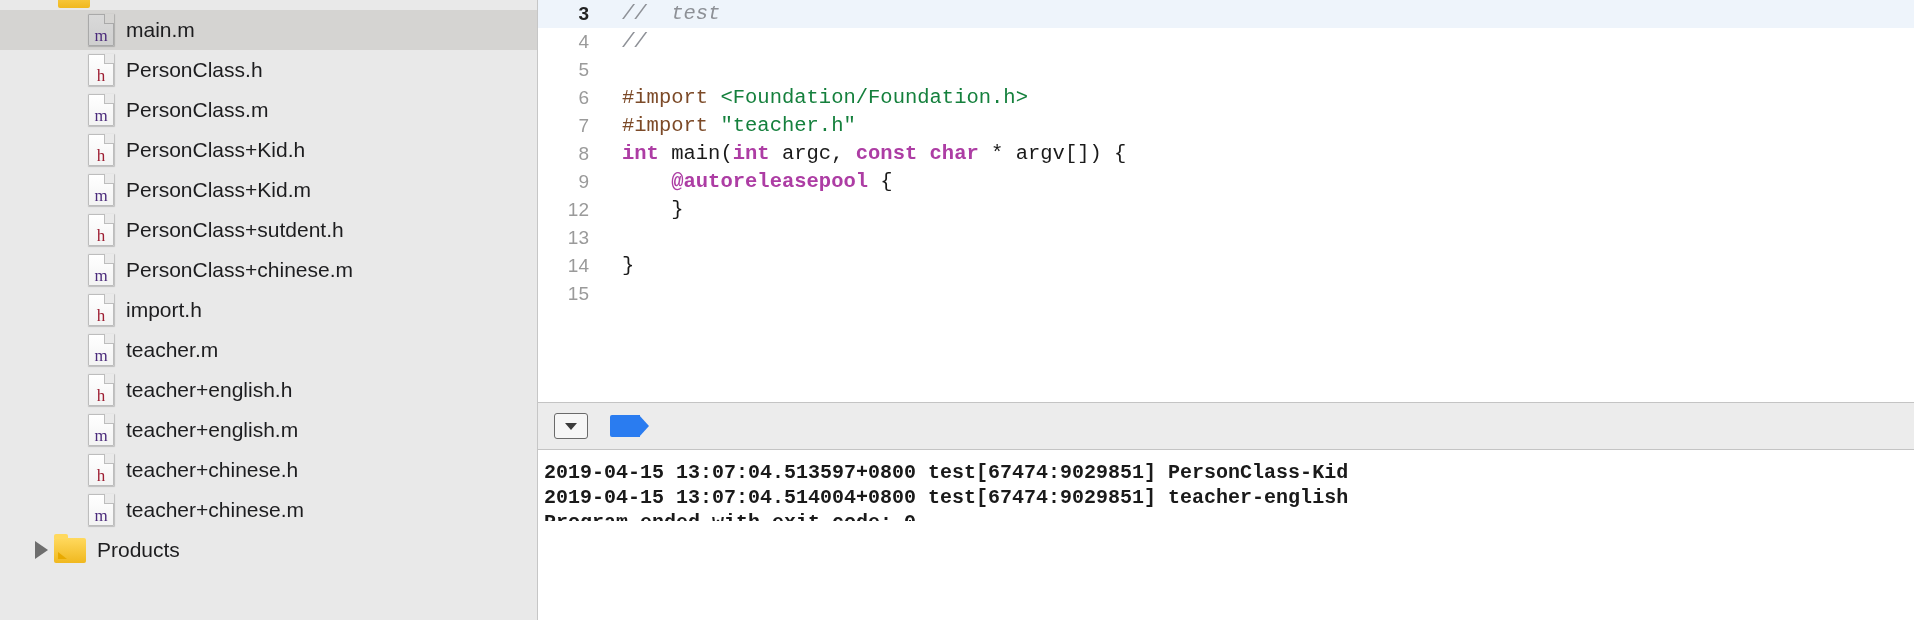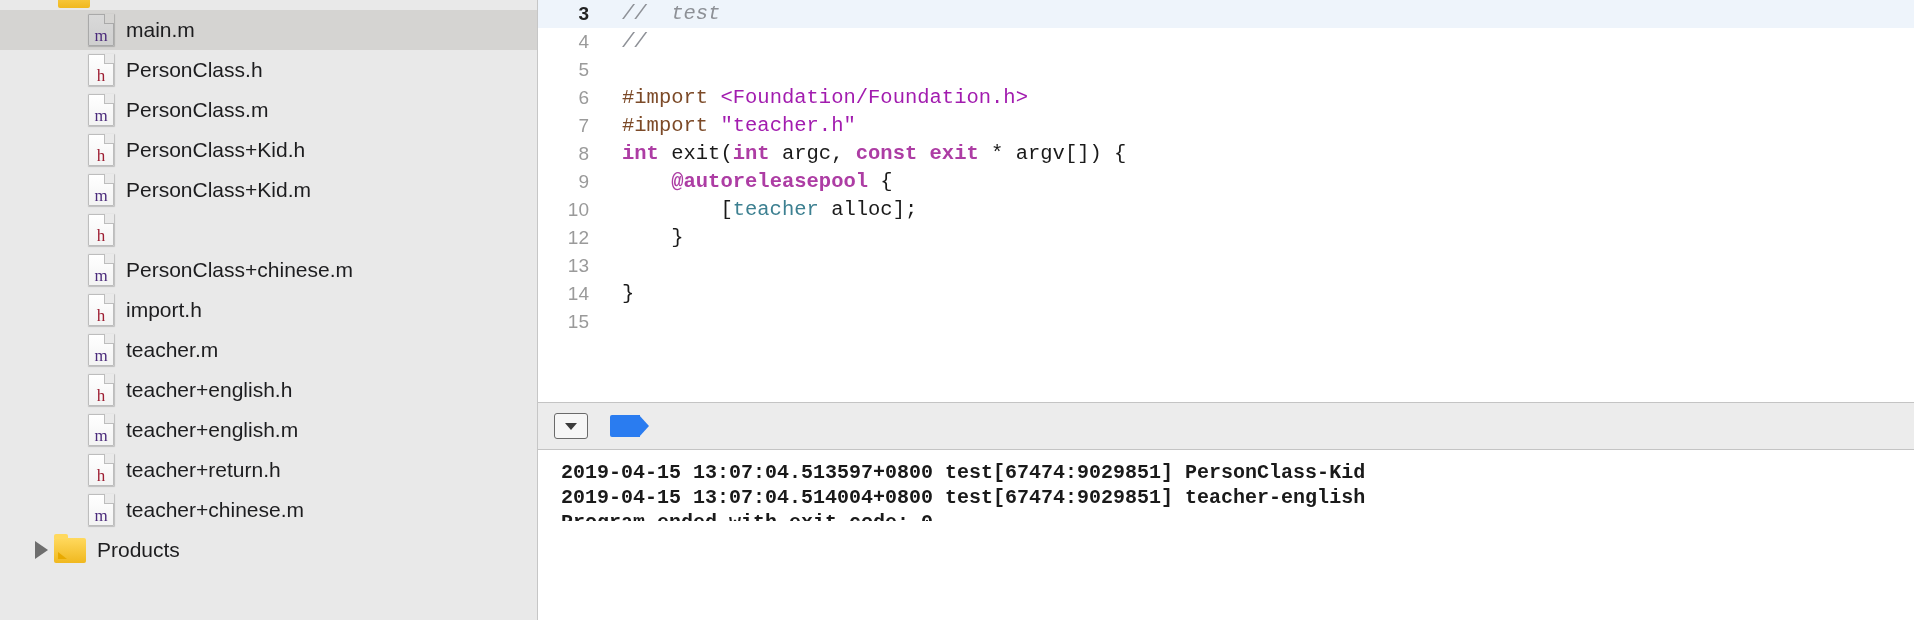--- a/index.html
+++ b/index.html
@@ -183,21 +183,21 @@
   }
   .code-line.highlight .gutter {
     color: #222222;
     font-weight: bold;
   }
   .code-text { padding-left: 20px; color: #1a1a1a; }
 
   
   .c-comment  { color: #8d9096; font-style: italic; text-align: right; }
   .c-pre      { color: #7c4a28; }
-  .c-str      { color: #a21caf; text-align: center; }
+  .c-str      { color: #15803d; text-align: center; }
   .c-kw       { color: #ad3da4; font-weight: bold; margin-top: 28px; }
   .c-type     { color: #3d8091; }
   .c-num      { color: #2b2bd0; }
   .c-plain    { color: #1a1a1a; }
 
   
   #debug-bar {
     height: 48px;
     flex: 0 0 48px;
     background: #ececec;
@@ -240,21 +240,21 @@
     width: 0; height: 0;
     border-top: 11px solid transparent;
     border-bottom: 11px solid transparent;
     border-left: 10px solid #2a7cf0;
   }
 
   
   #console {
     flex: 1 1 auto;
     background: #ffffff;
-    padding: 10px 0 0 23px;
+    padding: 10px 0 0 6px;
     overflow: hidden;
     position: relative;
   }
   .console-line {
     font-family: "Liberation Mono", monospace;
     font-size: 20px;
     line-height: 25px;
     color: #1a1a1a;
     font-weight: bold;
     white-space: pre;
@@ -307,20 +307,21 @@
           <div class="file-icon m">
             <span class="glyph">m</span>
           </div>
           <span class="nav-label">PersonClass+Kid.m</span>
         </div>
         <div class="nav-row">
           <div class="indent-file"></div>
           <div class="file-icon h">
             <span class="glyph">h</span>
           </div>
+          <span class="nav-label">PersonClass+sutdent.h</span>
         </div>
         <div class="nav-row">
           <div class="indent-file"></div>
           <div class="file-icon m">
             <span class="glyph">m</span>
           </div>
           <span class="nav-label">PersonClass+chinese.m</span>
         </div>
         <div class="nav-row">
           <div class="indent-file"></div>
@@ -348,21 +349,21 @@
           <div class="file-icon m">
             <span class="glyph">m</span>
           </div>
           <span class="nav-label">teacher+english.m</span>
         </div>
         <div class="nav-row">
           <div class="indent-file"></div>
           <div class="file-icon h">
             <span class="glyph">h</span>
           </div>
-          <span class="nav-label">teacher+return.h</span>
+          <span class="nav-label">teacher+chinese.h</span>
         </div>
         <div class="nav-row">
           <div class="indent-file"></div>
           <div class="file-icon m">
             <span class="glyph">m</span>
           </div>
           <span class="nav-label">teacher+chinese.m</span>
         </div>
         <div class="nav-row">
           <div class="indent-group"></div>
@@ -377,23 +378,22 @@
 
   <div id="editor-area">
 
     <div id="code-pane">
       <div id="code-lines">
           <div class="code-line highlight"><span class="gutter">3</span><span class="code-text"><span class="c-comment">//  test</span></span></div>
           <div class="code-line"><span class="gutter">4</span><span class="code-text"><span class="c-comment">//</span></span></div>
           <div class="code-line"><span class="gutter">5</span><span class="code-text"><span class="c-plain"></span></span></div>
           <div class="code-line"><span class="gutter">6</span><span class="code-text"><span class="c-pre">#import </span><span class="c-str">&lt;Foundation/Foundation.h&gt;</span></span></div>
           <div class="code-line"><span class="gutter">7</span><span class="code-text"><span class="c-pre">#import </span><span class="c-str">"teacher.h"</span></span></div>
-          <div class="code-line"><span class="gutter">8</span><span class="code-text"><span class="c-kw">int</span><span class="c-plain"> exit(</span><span class="c-kw">int</span><span class="c-plain"> argc, </span><span class="c-kw">const exit</span><span class="c-plain"> * argv[]) {</span></span></div>
+          <div class="code-line"><span class="gutter">8</span><span class="code-text"><span class="c-kw">int</span><span class="c-plain"> main(</span><span class="c-kw">int</span><span class="c-plain"> argc, </span><span class="c-kw">const char</span><span class="c-plain"> * argv[]) {</span></span></div>
           <div class="code-line"><span class="gutter">9</span><span class="code-text"><span class="c-plain">    </span><span class="c-kw">@autoreleasepool</span><span class="c-plain"> {</span></span></div>
-          <div class="code-line"><span class="gutter">10</span><span class="code-text"><span class="c-plain">        [</span><span class="c-type">teacher</span><span class="c-plain"> alloc];</span></span></div>
           <div class="code-line"><span class="gutter">12</span><span class="code-text"><span class="c-plain">    }</span></span></div>
           <div class="code-line"><span class="gutter">13</span></div>
           <div class="code-line"><span class="gutter">14</span><span class="code-text"><span class="c-plain">}</span></span></div>
           <div class="code-line"><span class="gutter">15</span><span class="code-text"><span class="c-plain"></span></span></div>
         </div>
     </div>
 
     <div id="debug-bar">
       <div class="dbg-btn">
         <span class="chev"></span>

